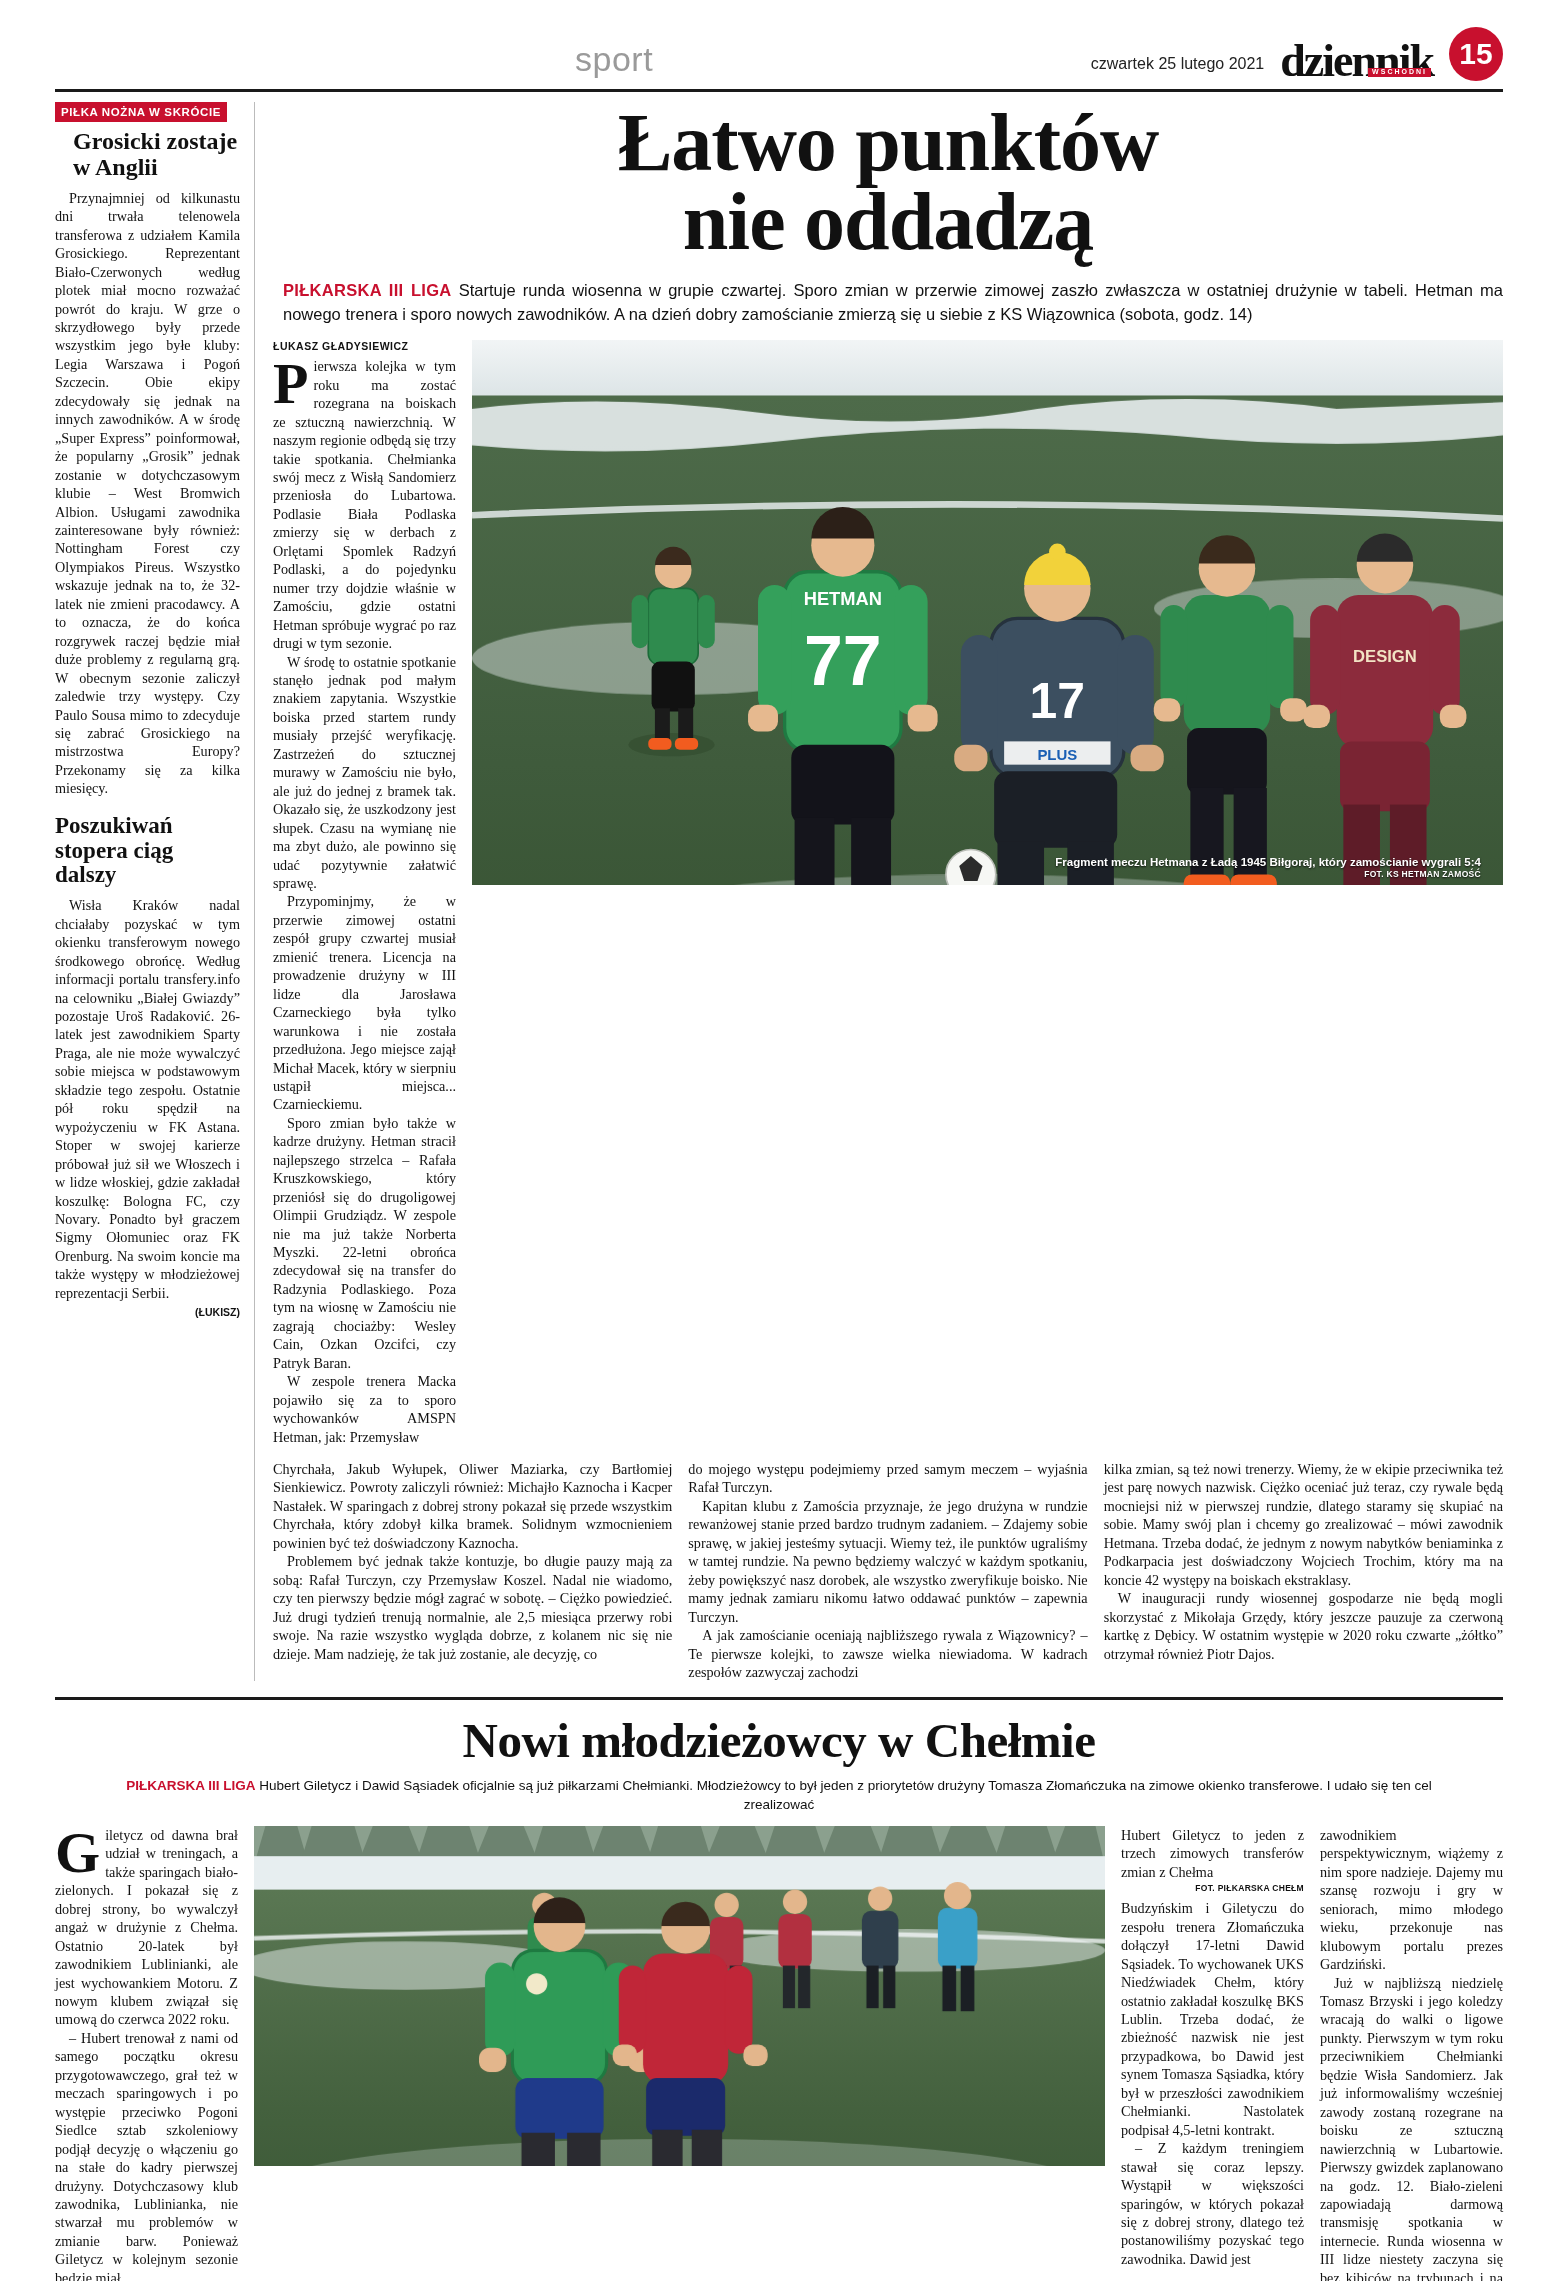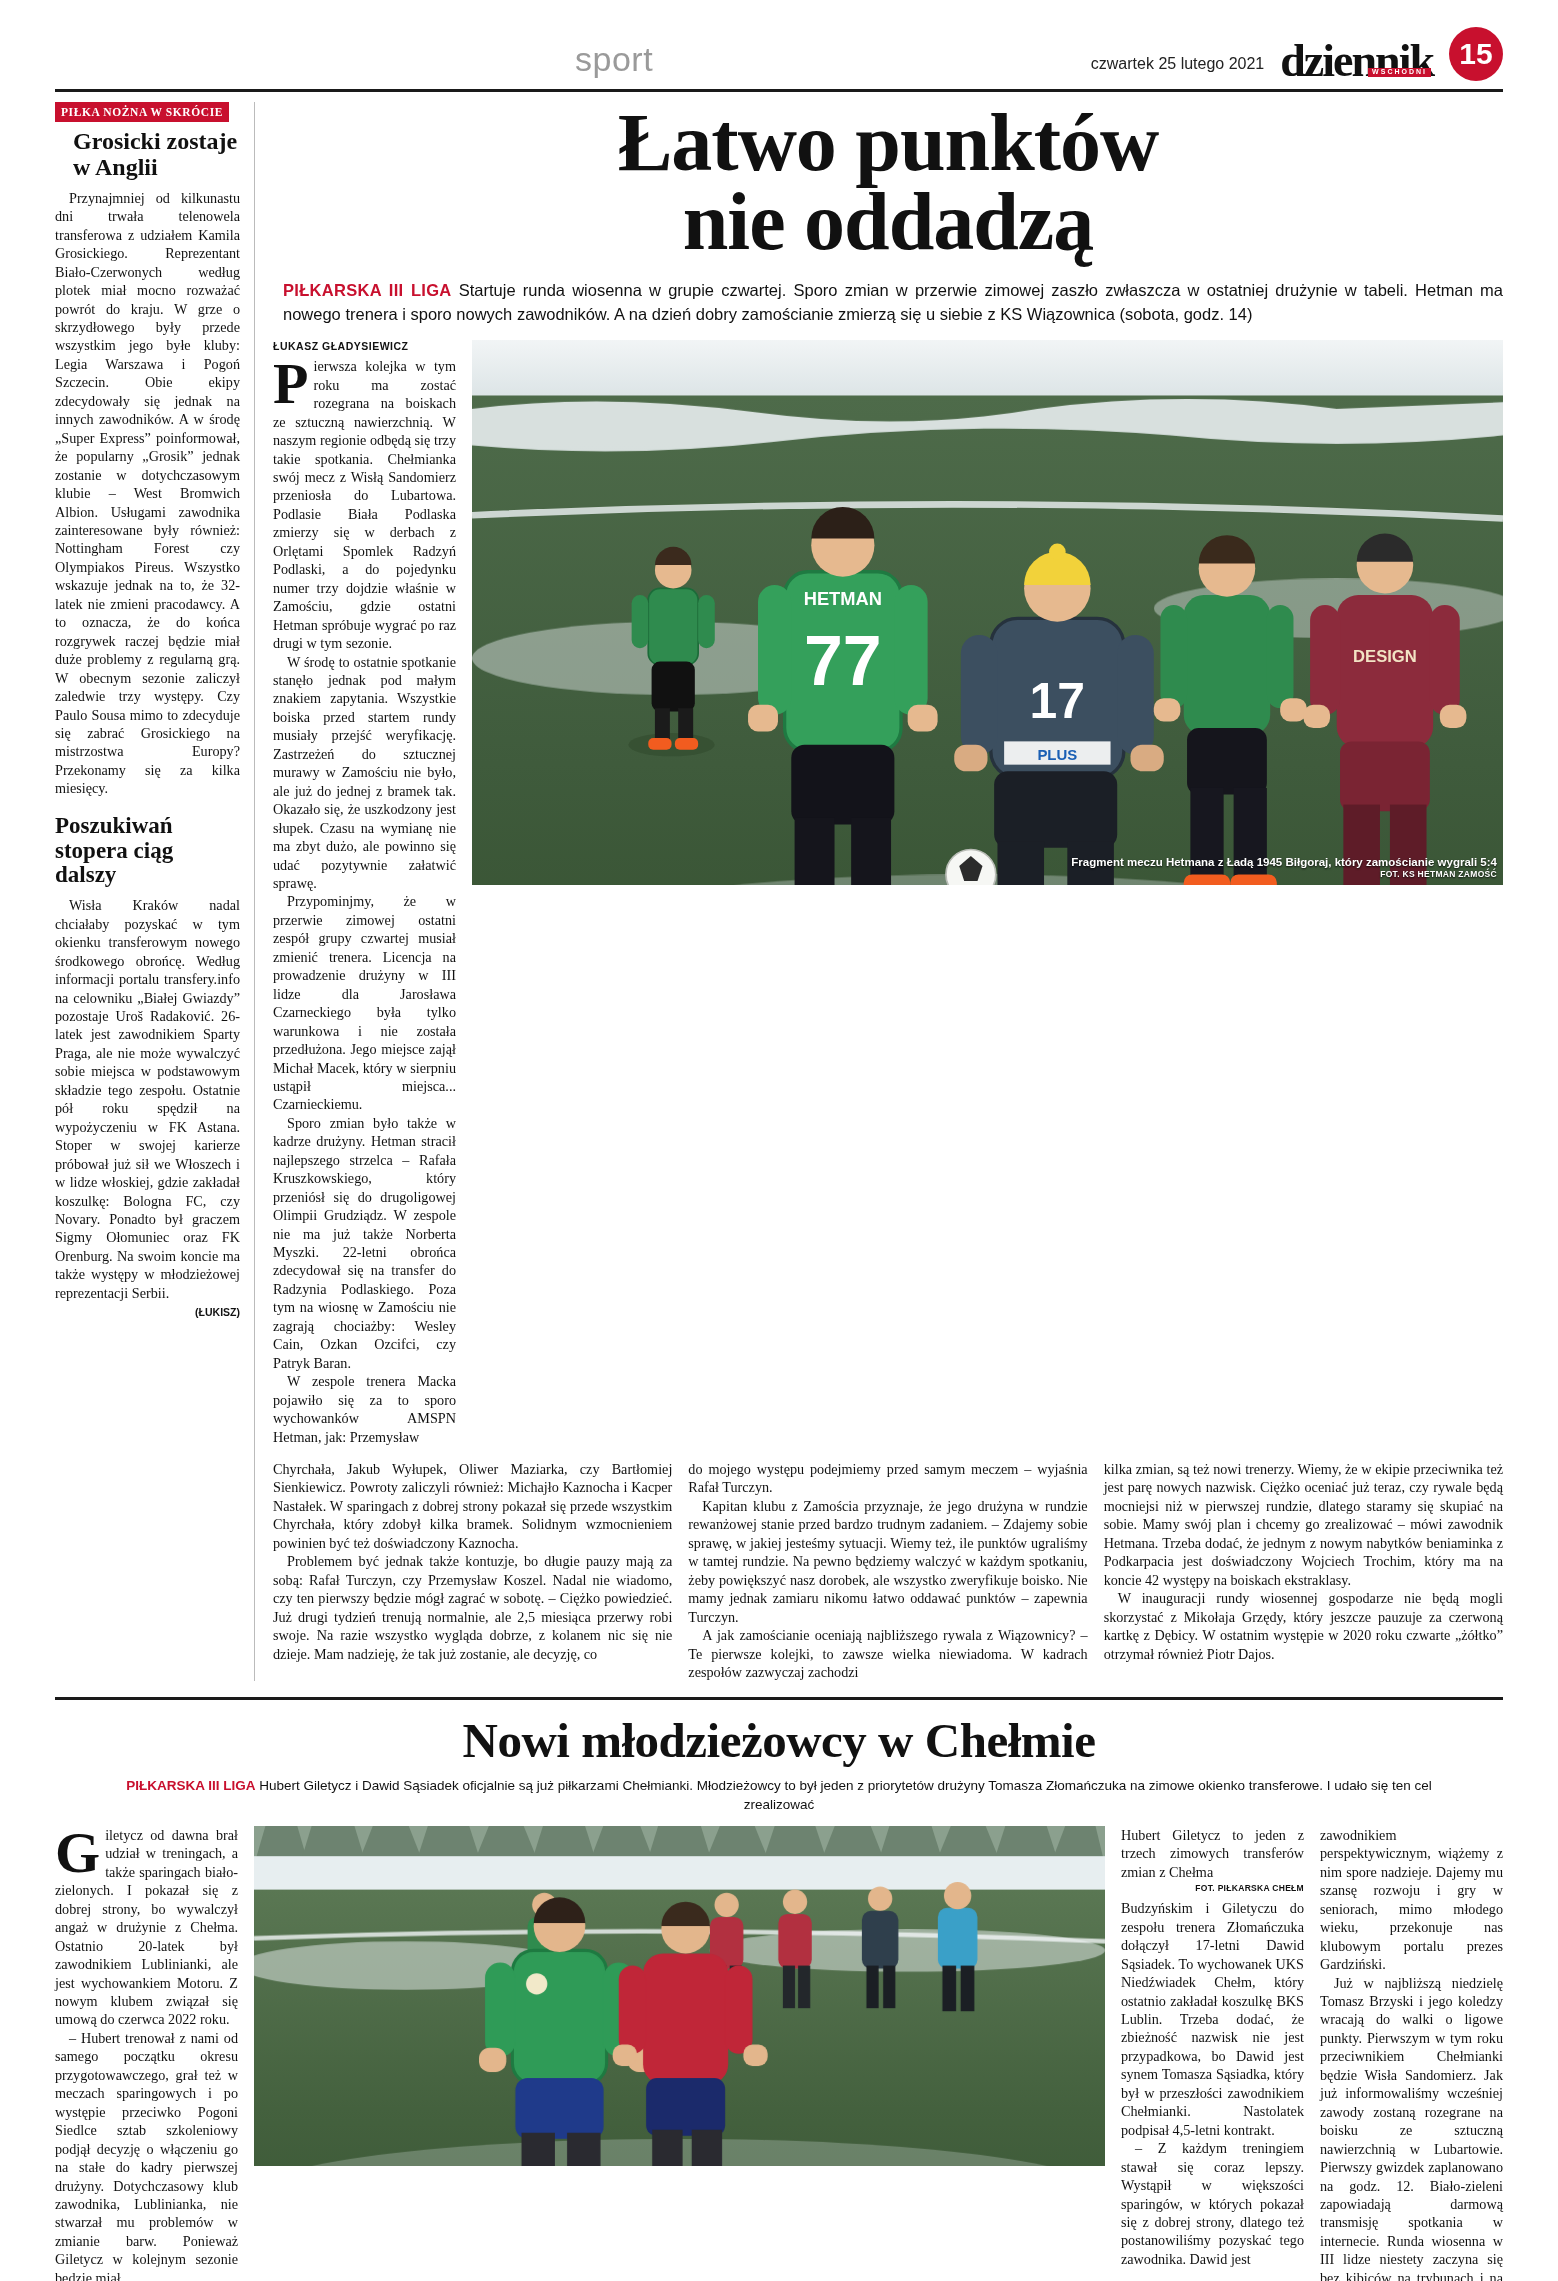--- a/index.html
+++ b/index.html
@@ -72,21 +72,21 @@
   }
 
   
   .content { margin:0 55px; position:relative; }
   .top-area { display:flex; gap:0; margin-top:10px; }
 
   
   .col-left { width:200px; padding-right:14px; border-right:1px solid #bbb; }
   .kicker-bar {
     background:#c8102e; color:#fff;
-    font-family:Liberation Serif, serif;
+    font-family:Liberation Sans, sans-serif;
     font-weight:bold; font-size:11.5px; letter-spacing:.6px;
     padding:4px 6px; display:inline-block; margin-bottom:7px;
   }
   .brief-title {
     font-family:"Liberation Serif", serif;
     font-weight:bold; font-size:24px; line-height:1.08;
     margin:0 0 8px 18px;
   }
   .brief-title2 {
     font-family:"Liberation Serif", serif;
@@ -145,21 +145,21 @@
   }
 
   
   .photo {
     position:relative;
     overflow:hidden;
     background:#cfd8dc;
   }
   .caption-overlay {
     position:absolute;
-    right:6px; bottom:6px;
+    right:22px; bottom:6px;
     color:#fff;
     font-family:"Liberation Sans", sans-serif;
     font-size:11.5px;
     line-height:1.22;
     text-align:right;
     text-shadow:0 1px 2px rgba(0,0,0,.85);
     font-weight:bold;
   }
   .caption-overlay .credit { font-size:8.5px; font-weight:bold; letter-spacing:.3px; }
 

